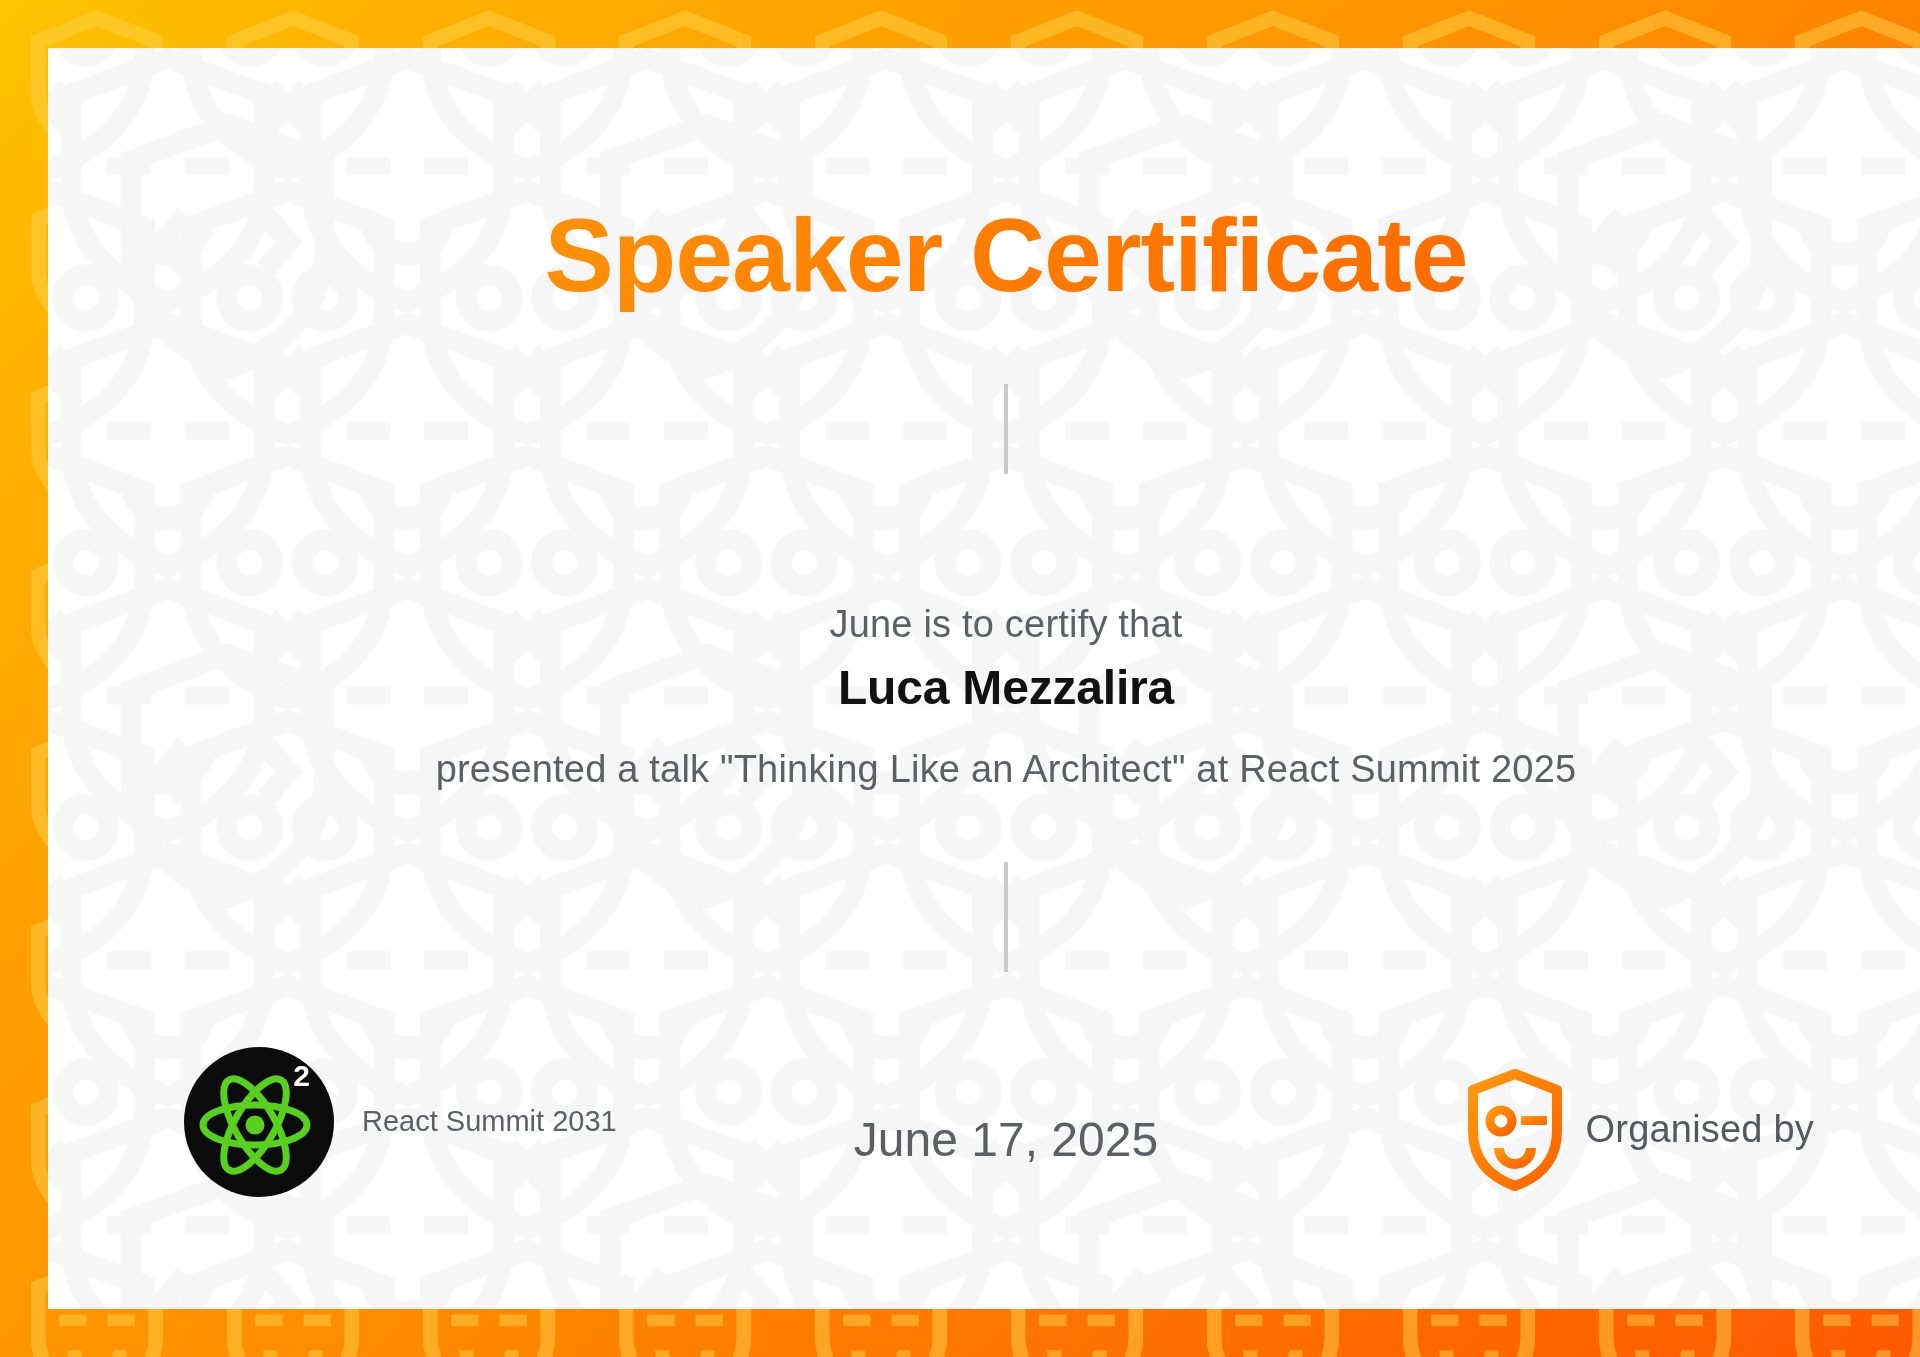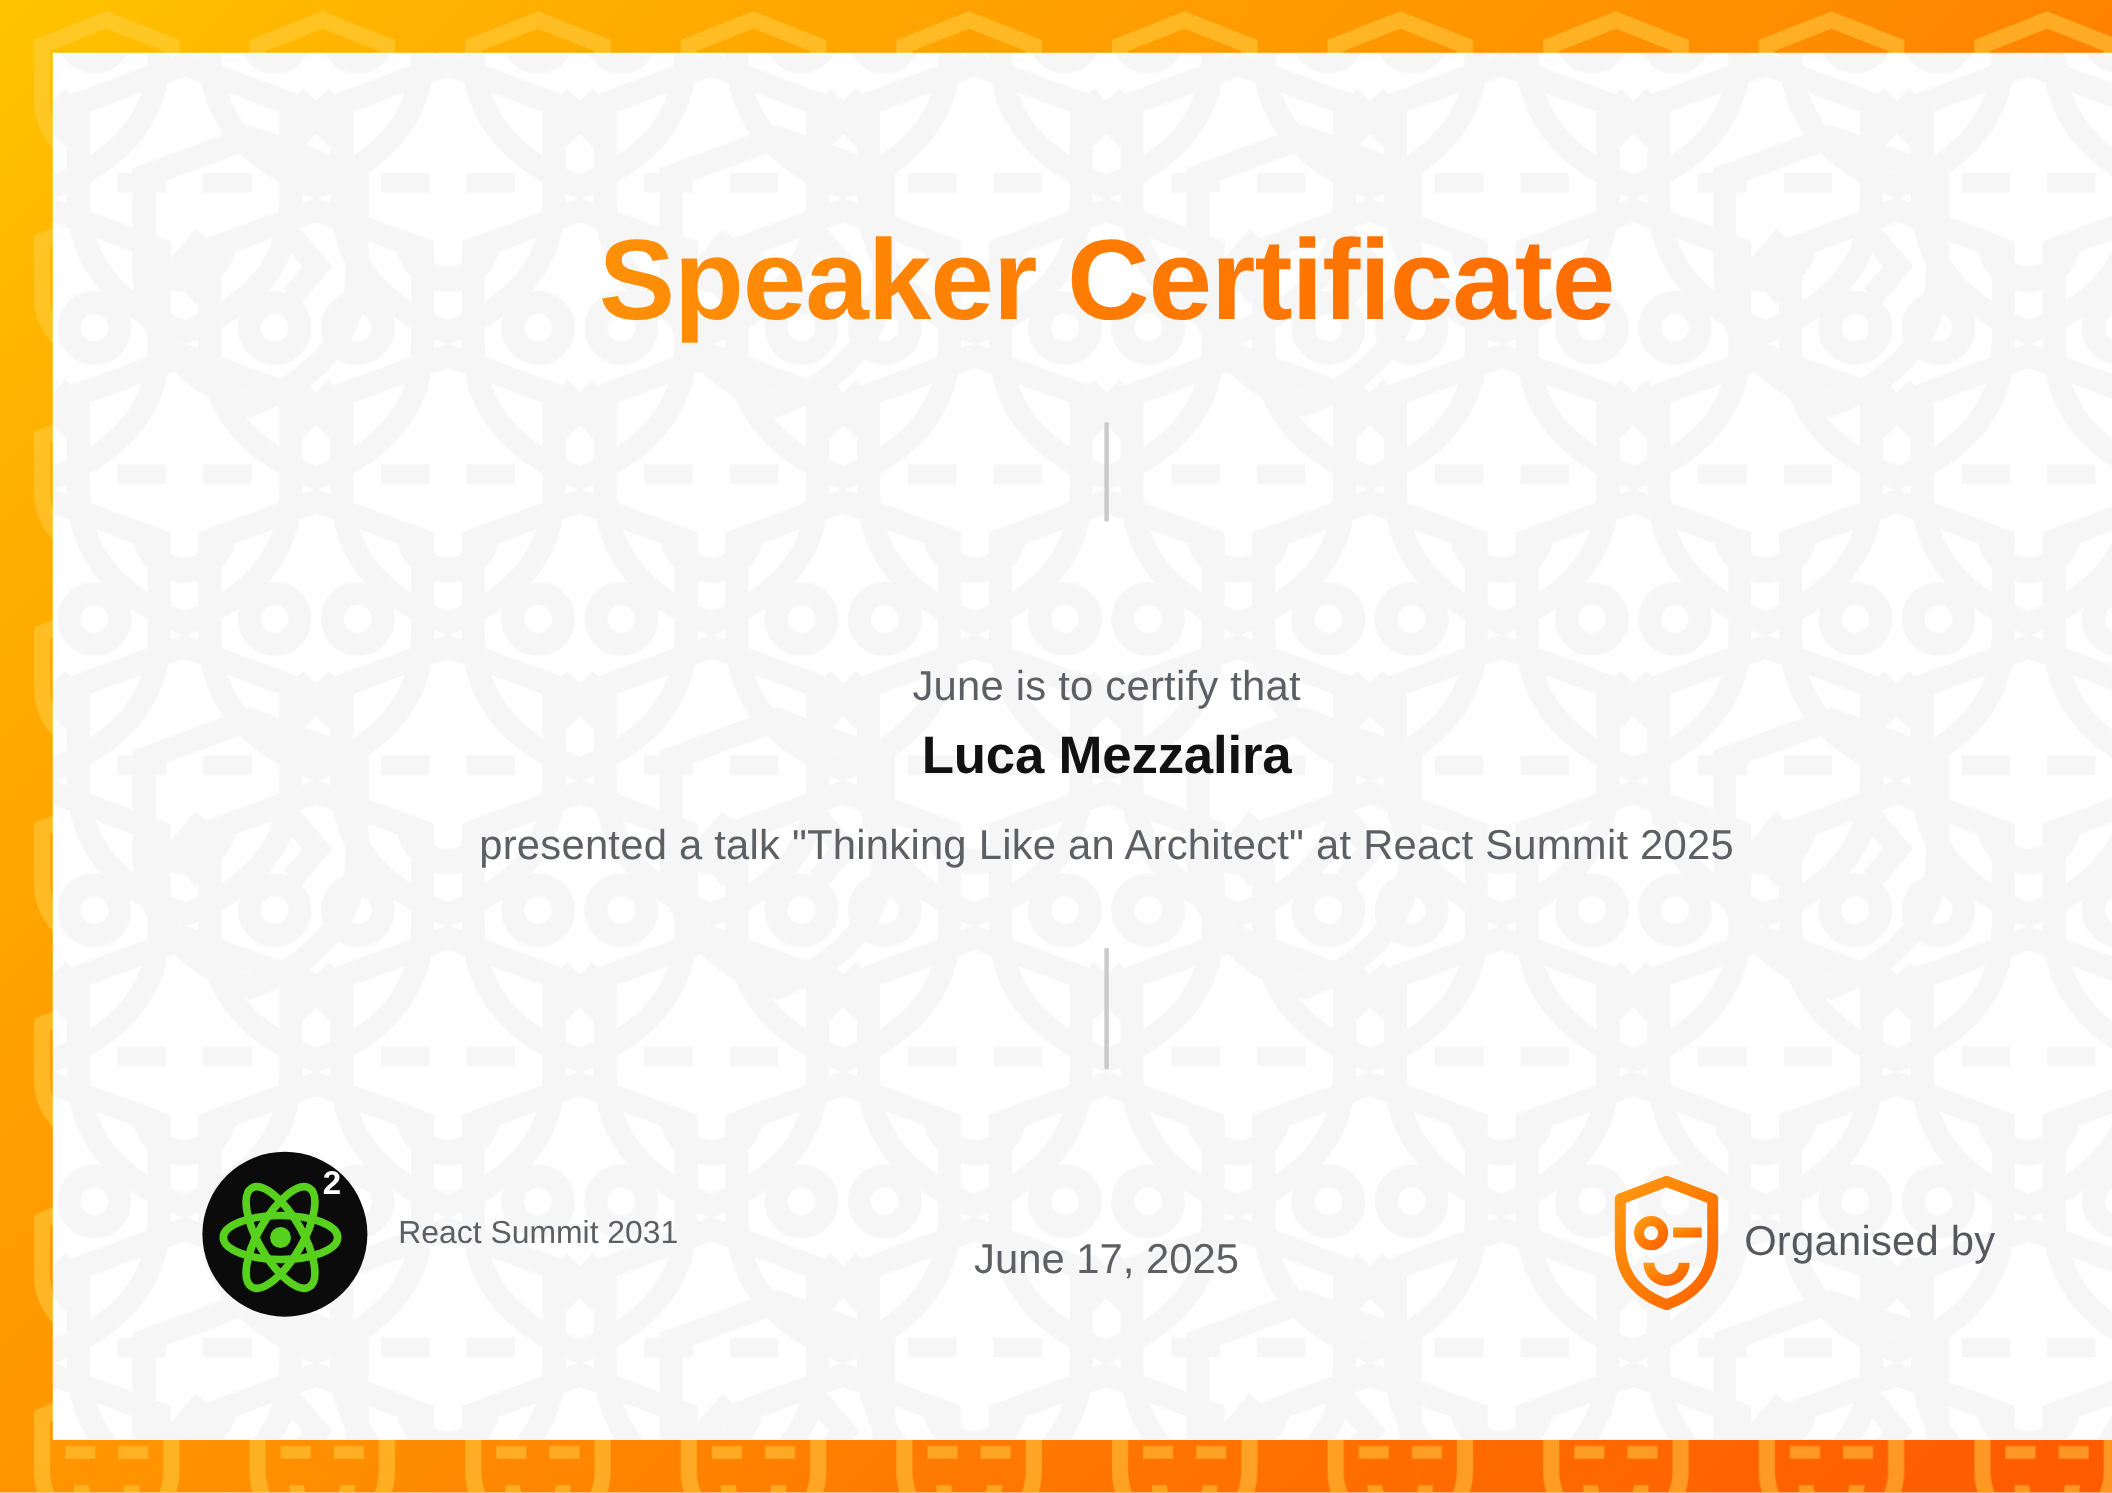--- a/index.html
+++ b/index.html
@@ -170,21 +170,21 @@
     white-space: nowrap;
     padding-bottom: 2px;
   }
 
   
   #issue-date {
     position: absolute;
     left: 50%;
     transform: translateX(-50%);
     bottom: 30px;
-    font-size: 38px;
+    font-size: 48px;
     color: #5C5F63;
     white-space: nowrap;
   }
 
   
   #organiser {
     position: absolute;
     right: 150px;
     bottom: 6px;
     display: flex;

